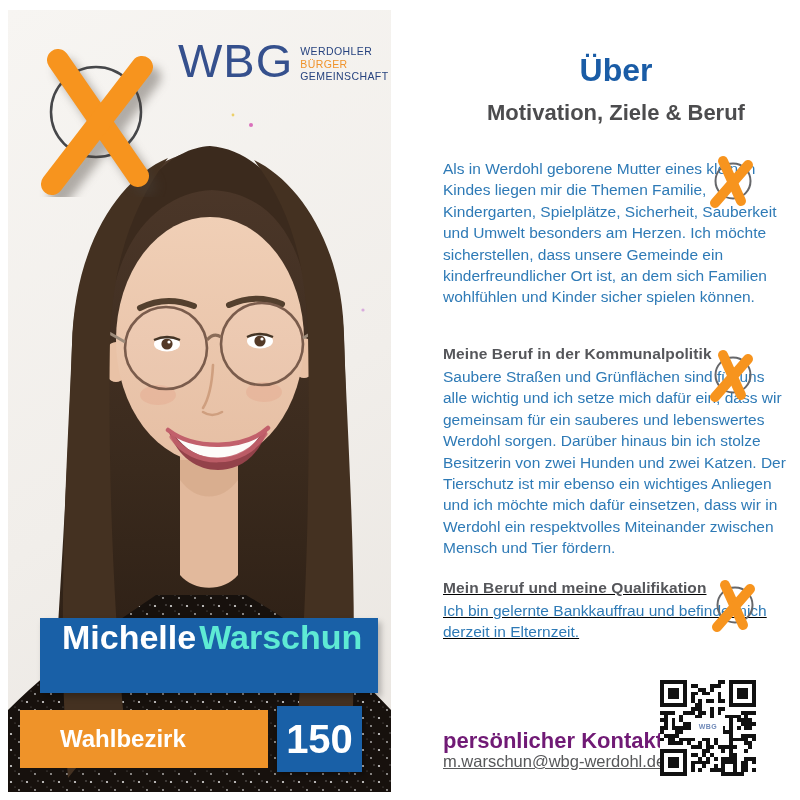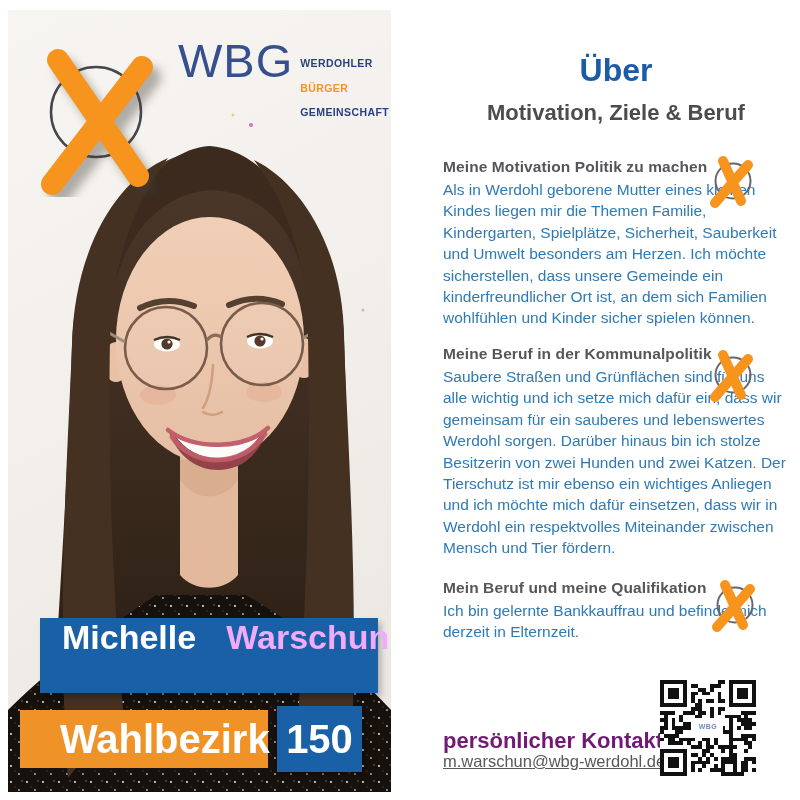--- a/index.html
+++ b/index.html
@@ -10,46 +10,46 @@
   .photo { position:absolute; left:8px; top:10px; width:383px; height:782px; overflow:hidden;
            background:linear-gradient(150deg,#f7f5f2 0%,#f1eeea 55%,#e9e5e0 100%); }
   .portrait-svg { position:absolute; left:0; top:0; width:383px; height:782px; }
 
   .ballot-big { position:absolute; left:18px; top:22px; width:150px; height:165px; }
   .ballot-big .x-strokes { filter:drop-shadow(8px 10px 5px rgba(70,62,55,.40)); }
 
   .logo { position:absolute; left:170px; top:26px; display:flex; align-items:flex-start; }
   .logo-acronym { font-size:47px; line-height:50px; font-weight:400; color:#35508d; letter-spacing:1px; }
   .logo-stack { margin-left:7px; margin-top:9px; }
-  .logo-stack div { font-size:10.5px; line-height:12.5px; font-weight:bold; letter-spacing:.4px; color:#27437f;margin-top:12px; }
+  .logo-stack div { font-size:10.5px; line-height:12.5px; font-weight:normal; letter-spacing:.4px; color:#27437f; }
   .logo-stack .lg-orange { color:#f0932b; }
 
   .name-banner { position:absolute; left:32px; top:608px; width:338px; height:75px;
                  background:#1960a7; display:flex; padding-left:22px;
                  box-shadow:3px 4px 6px rgba(0,0,0,.25); }
   .name-banner span { font-size:34px; font-weight:bold; white-space:pre; }
-  .fn { color:#ffffff; } .ln { color:#f0abfc; margin-left:30px; }
+  .fn { color:#ffffff; } .ln { color:#5eead4; margin-left:3px; }
 
   .district-bar { position:absolute; left:12px; top:700px; width:248px; height:58px;
                   background:#ef9329; display:flex; align-items:center; padding-left:40px; }
-  .district-bar span { font-size:40px; font-weight:bold; color:#ffffff; }
+  .district-bar span { font-size:24px; font-weight:bold; color:#ffffff; }
   .district-num { position:absolute; left:269px; top:696px; width:85px; height:66px;
                   background:#1960a7; display:flex; align-items:center; justify-content:center;
                   box-shadow:2px 3px 5px rgba(0,0,0,.3); }
   .district-num span { font-size:40px; font-weight:bold; color:#ffffff; }
 
   
   .info { position:absolute; left:392px; top:16px; width:408px; height:800px; background:#ffffff; }
   .about-title { position:absolute; left:51px; top:36px; width:346px; text-align:center;
                  font-size:32px; font-weight:bold; color:#1a5ca6; }
   .about-subtitle { position:absolute; left:36px; top:84px; width:376px; text-align:center;
                     font-size:22px; font-weight:bold; color:#4c4c4e; }
 
   .section { position:absolute; left:51px; width:346px; }
-  .sec-1 { top:142px; } .sec-2 { top:329px; } .sec-3 { top:563px; }
+  .sec-1 { top:142px; } .sec-2 { top:329px; } .sec-3 { top:563px;text-decoration:underline; }
   .section h3 { font-size:15.5px; font-weight:bold; color:#55565a; margin-bottom:3px; letter-spacing:.1px; }
   .section p { font-size:15.5px; line-height:21.4px; color:#2e7ab6; }
   .ballot-small { position:absolute; width:58px; height:56px; }
   .bs-1 { left:260px; top:-5px; } .bs-2 { left:260px; top:2px; } .bs-3 { left:262px; top:-2px; }
 
   .contact-label { position:absolute; left:51px; top:712px; font-size:22px; font-weight:bold; color:#701a75; }
   .contact-email { position:absolute; left:51px; top:736px; font-size:16.5px; color:#57585a;
                    text-decoration:underline; }
 
   .qr { position:absolute; left:268px; top:664px; width:96px; height:96px; background:#ffffff; }
@@ -163,21 +163,20 @@
       <span>150</span>
     </div>
   </div>
 
   <div class="info">
 
     <div class="about-title">Über</div>
     <div class="about-subtitle">Motivation, Ziele &amp; Beruf</div>
 
     <div class="section sec-1">
-      <h3>Meine Motivation Politik zu machen</h3>
       <p>Als in Werdohl geborene Mutter eines kleinen Kindes liegen mir die Themen Familie, Kindergarten, Spielplätze, Sicherheit, Sauberkeit und Umwelt besonders am Herzen. Ich möchte sicherstellen, dass unsere Gemeinde ein kinderfreundlicher Ort ist, an dem sich Familien wohlfühlen und Kinder sicher spielen können.</p>
       <svg class="ballot-small bs-1" viewBox="0 0 58 56">
         <circle cx="30" cy="28" r="17.5" stroke="#66676a" stroke-width="2" fill="none"></circle>
         <path d="M20,8 L38,48" stroke="#f7941e" stroke-width="10" stroke-linecap="round" fill="none"></path>
         <path d="M45,12 L12,50" stroke="#f7941e" stroke-width="10" stroke-linecap="round" fill="none"></path>
       </svg>
     </div>
 
     <div class="section sec-2">
       <h3>Meine Beruf in der Kommunalpolitik</h3>

